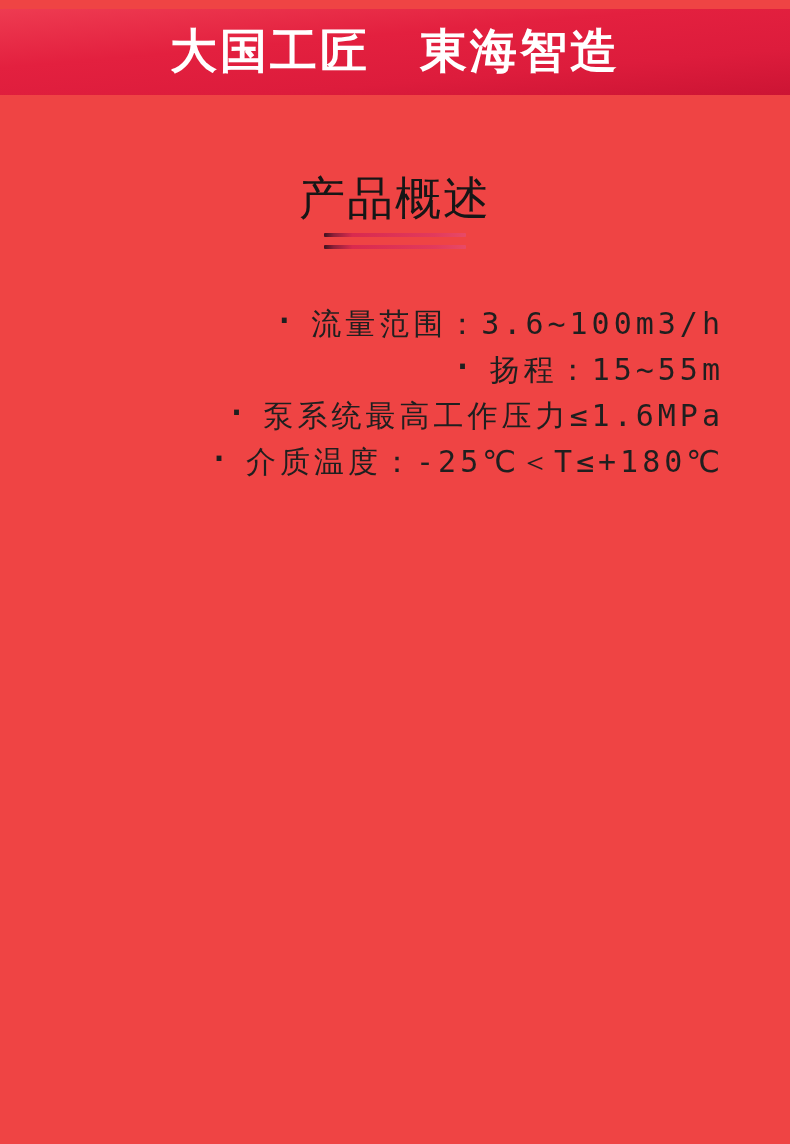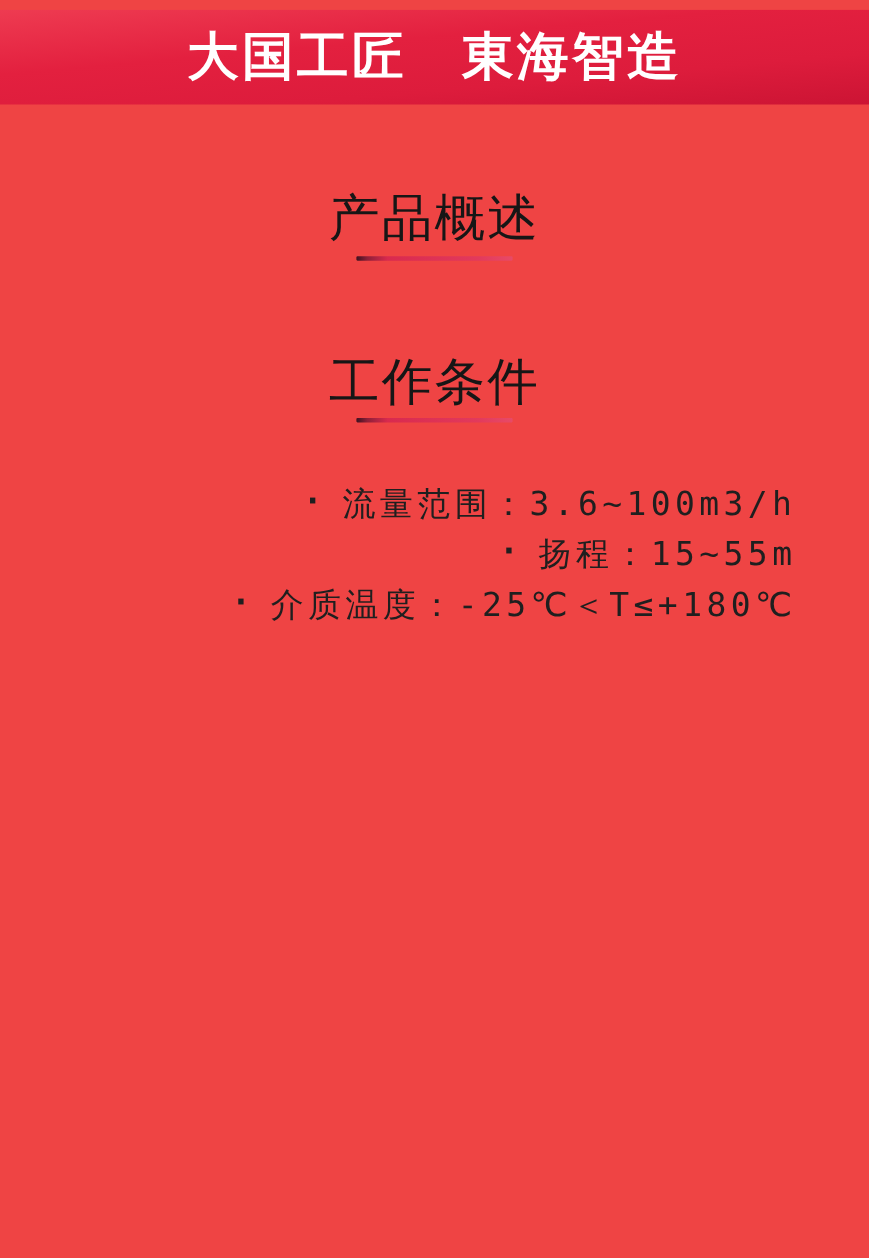--- a/index.html
+++ b/index.html
@@ -96,23 +96,23 @@
   <header class="banner">
     <h1>大国工匠　東海智造</h1>
   </header>
 
   <section>
     <h2 class="sec-title first">产品概述</h2>
     <div class="sec-underline"></div>
   </section>
 
   <section>
-    <h2 class="sec-title second">工作条件</h2>
     <div class="sec-underline second"></div>
 
     <ul class="cond-list">
       <li><span class="bullet">·</span><span>流量范围：3.6~100m3/h</span></li>
       <li><span class="bullet">·</span><span>扬程：15~55m</span></li>
+      <li><span class="bullet">·</span><span>泵系统最高工作压力≤1.6MPa</span></li>
       <li><span class="bullet">·</span><span>介质温度：-25℃＜T≤+180℃</span></li>
     </ul>
   </section>
 
 </div>
 
 </body></html>

